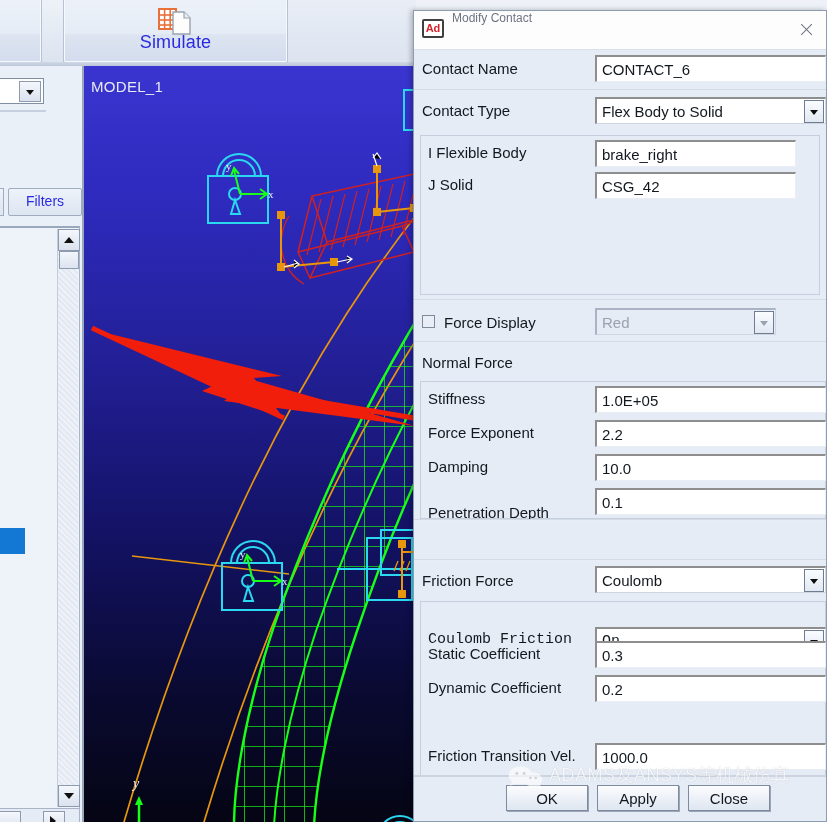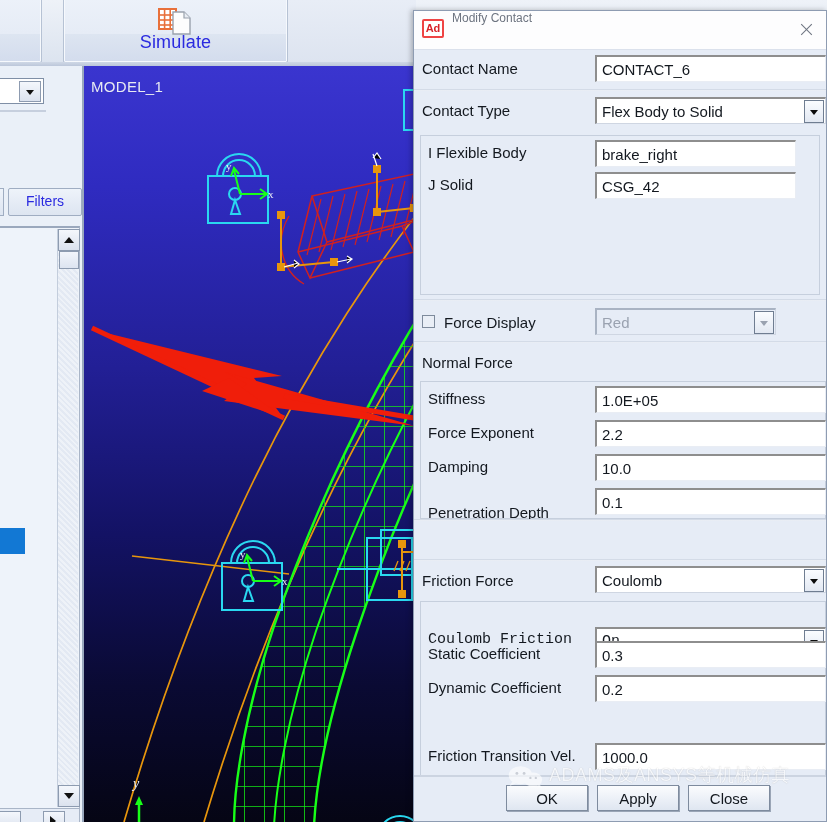--- a/index.html
+++ b/index.html
@@ -83,21 +83,21 @@
   .vp-svg{position:absolute;left:0;top:0;}
   .triad-lbl{font-size:14px;fill:#e9ecf5;font-family:"Liberation Serif",serif;font-style:italic;}
 
   
   #dlg{position:absolute;left:413px;top:10px;width:414px;height:812px;
     background:#e6ecf6;border:1px solid #8e9cb2;box-sizing:border-box;
     box-shadow:-2px 0 5px rgba(0,0,0,.25);}
   .titlebar{position:absolute;left:0;top:0;right:0;height:38px;background:#fdfdfe;
     border-bottom:1px solid #dbe1ec;}
   .tb-icon{position:absolute;left:8px;top:8px;width:22px;height:19px;
-    border:2px solid #ef4444;border-radius:2px;background:#fff;box-sizing:border-box;
+    border:2px solid #404040;border-radius:2px;background:#fff;box-sizing:border-box;
     font-size:11px;font-weight:bold;color:#d8232a;text-align:center;line-height:15px;}
   .tb-title{position:absolute;left:38px;top:0;font-size:12px;color:#6d7480;}
   .tb-close{position:absolute;right:6px;top:6px;width:28px;height:26px;cursor:pointer;}
   .tb-close:before,.tb-close:after{content:"";position:absolute;left:7px;top:12px;
     width:15px;height:1px;background:#6d7480;}
   .tb-close:before{transform:rotate(45deg);} .tb-close:after{transform:rotate(-45deg);}
 
   .row{position:absolute;left:0;right:0;height:40px;}
   .row .lbl{position:absolute;left:8px;top:11px;font-size:15px;color:#13181f;}
   .row .lbl.ind{left:14px;}

